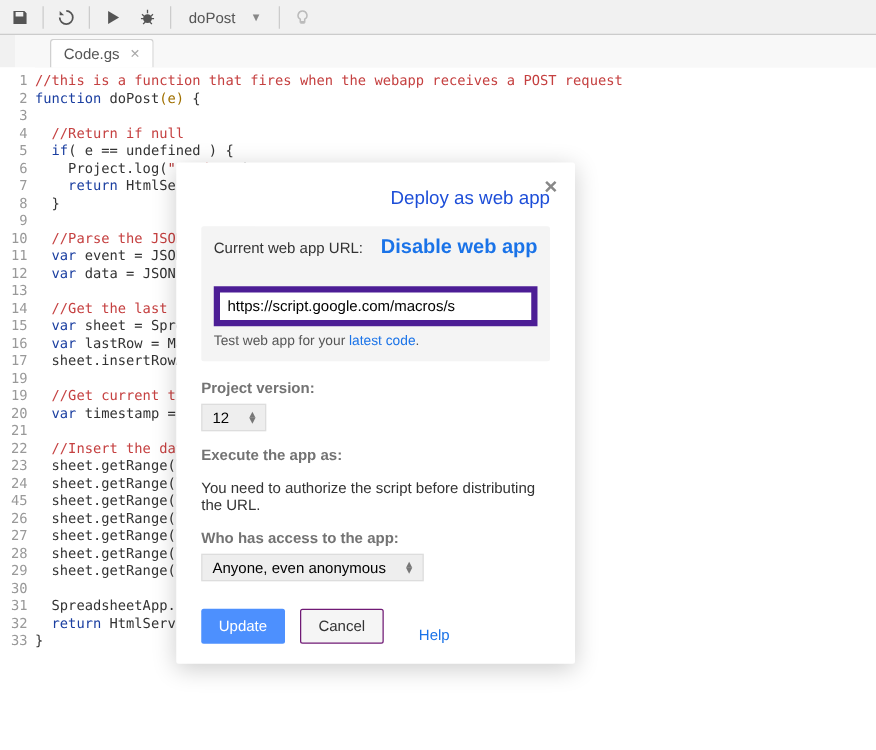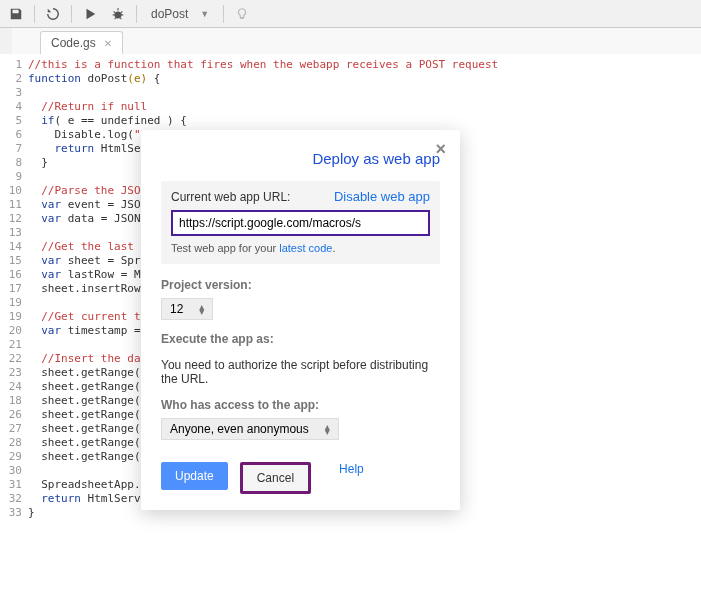--- a/index.html
+++ b/index.html
@@ -23,33 +23,33 @@
 .c-com { color: #c54040; }
 .c-kw { color: #1a3ea0; }
 .c-fn { color: #333; }
 .c-par { color: #a07000; }
 .c-str { color: #b03030; }
 
 .dialog { position: absolute; left: 141px; top: 130px; width: 319px; background: #fff; box-shadow: 0 4px 20px rgba(0,0,0,0.2); border-radius: 2px; padding: 20px 20px 16px 20px; }
 .dlg-close { position: absolute; right: 14px; top: 10px; font-size: 18px; font-weight: bold; color: #888; cursor: pointer; line-height: 1; }
 .dlg-title { font-size: 15px; color: #1d4ed8; margin-bottom: 14px; text-align: right; }
 .url-box { background: #f4f4f4; padding: 8px 10px 10px 10px; border-radius: 2px; margin-bottom: 14px; }
-.url-row1 { display: flex; justify-content: space-between; align-items: center; margin-bottom: 6px; text-align: center; }
+.url-row1 { display: flex; justify-content: space-between; align-items: center; margin-bottom: 22px; text-align: center; }
 .url-lbl { font-size: 12px; color: #333; }
-.url-dis { font-size: 13px; color: #1a73e8; cursor: pointer; }
-.url-input { width: 100%; border: 2px solid #4c1d95; padding: 4px 6px; font-size: 12px; background: #fff; margin-bottom: 6px; }
+.url-dis { font-size: 16px; color: #1a73e8; cursor: pointer; font-weight: bold; }
+.url-input { width: 100%; border: 5px solid #4c1d95; padding: 4px 6px; font-size: 12px; background: #fff; margin-bottom: 6px; }
 .url-test { font-size: 11px; color: #555; }
 .url-test a { color: #1a73e8; text-decoration: none; cursor: pointer; }
 .fld-label { font-size: 12px; font-weight: bold; color: #737373; margin: 12px 0 6px 0; }
 .select-box { display: inline-flex; align-items: center; background: #eee; border: 1px solid #ddd; padding: 3px 8px; font-size: 12px; cursor: pointer; gap: 16px; }
 .select-box .sel-ar { font-size: 10px; color: #777; display: flex; flex-direction: column; line-height: 5px; }
 .auth-msg { font-size: 12px; color: #333; margin: 12px 0 4px 0; }
-.dlg-btns { display: flex; align-items: flex-start; gap: 12px; margin-top: 22px; }
+.dlg-btns { display: flex; align-items: flex-end; gap: 12px; margin-top: 22px; }
 .btn-upd { background: #4d90fe; color: #fff; border: none; padding: 7px 14px; font-size: 12px; cursor: pointer; border-radius: 2px; }
-.btn-can { background: #f5f5f5; color: #333; border: 3px solid #701a75; padding: 6px 14px; font-size: 12px; cursor: pointer; border-radius: 2px; }
+.btn-can { background: #f5f5f5; color: #333; border: 1px solid #701a75; padding: 6px 14px; font-size: 12px; cursor: pointer; border-radius: 2px; }
 .lnk-help { color: #1a73e8; font-size: 12px; cursor: pointer; margin-left: 16px; }
 </style>
 </head>
 <body>
 
 <div class="toolbar">
   <div class="tb-btn">
     <svg viewBox="0 0 16 16">
         <path fill="#555" d="M2 2h10l2 2v10H2V2zm2 1v4h7V3H4zm1 7h6v3H5v-3z"></path>
       </svg>
@@ -112,36 +112,36 @@
       <div class="ln">15</div>
       <div class="ln">16</div>
       <div class="ln">17</div>
       <div class="ln">19</div>
       <div class="ln">19</div>
       <div class="ln">20</div>
       <div class="ln">21</div>
       <div class="ln">22</div>
       <div class="ln">23</div>
       <div class="ln">24</div>
-      <div class="ln">18</div>
+      <div class="ln">45</div>
       <div class="ln">26</div>
       <div class="ln">27</div>
       <div class="ln">28</div>
       <div class="ln">29</div>
       <div class="ln">30</div>
       <div class="ln">31</div>
       <div class="ln">32</div>
       <div class="ln">33</div>
     </div>
   <pre class="code"><span class="c-com">//this is a function that fires when the webapp receives a POST request</span>
 <span class="c-kw">function</span><span class="c-fn"> doPost</span><span class="c-par">(e)</span><span> {</span>
 
 <span class="c-com">  //Return if null</span>
 <span class="c-kw">  if</span><span>( e == undefined ) {</span>
-<span>    Disable.log</span><span>(</span><span class="c-str">"no data"</span><span>);</span>
+<span>    Project.log</span><span>(</span><span class="c-str">"no data"</span><span>);</span>
 <span class="c-kw">    return</span><span> HtmlService.createHtmlOutput</span><span>(</span><span class="c-str">"need data"</span><span>);</span>
 <span>  }</span>
 
 <span class="c-com">  //Parse the JSON da</span>
 <span class="c-kw">  var</span><span> event = JSON.pa</span>
 <span class="c-kw">  var</span><span> data = JSON.par</span>
 
 <span class="c-com">  //Get the last row </span>
 <span class="c-kw">  var</span><span> sheet = Spreads</span>
 <span class="c-kw">  var</span><span> lastRow = Math.</span>

